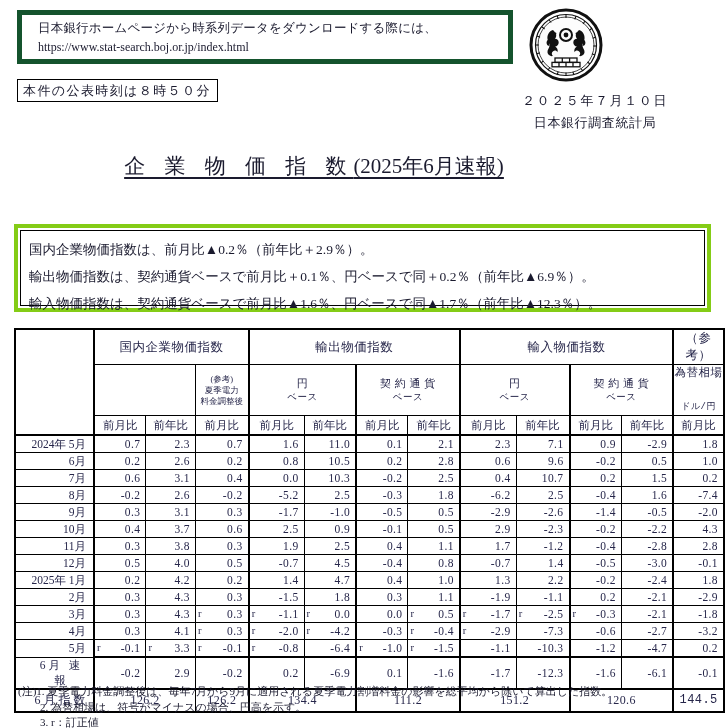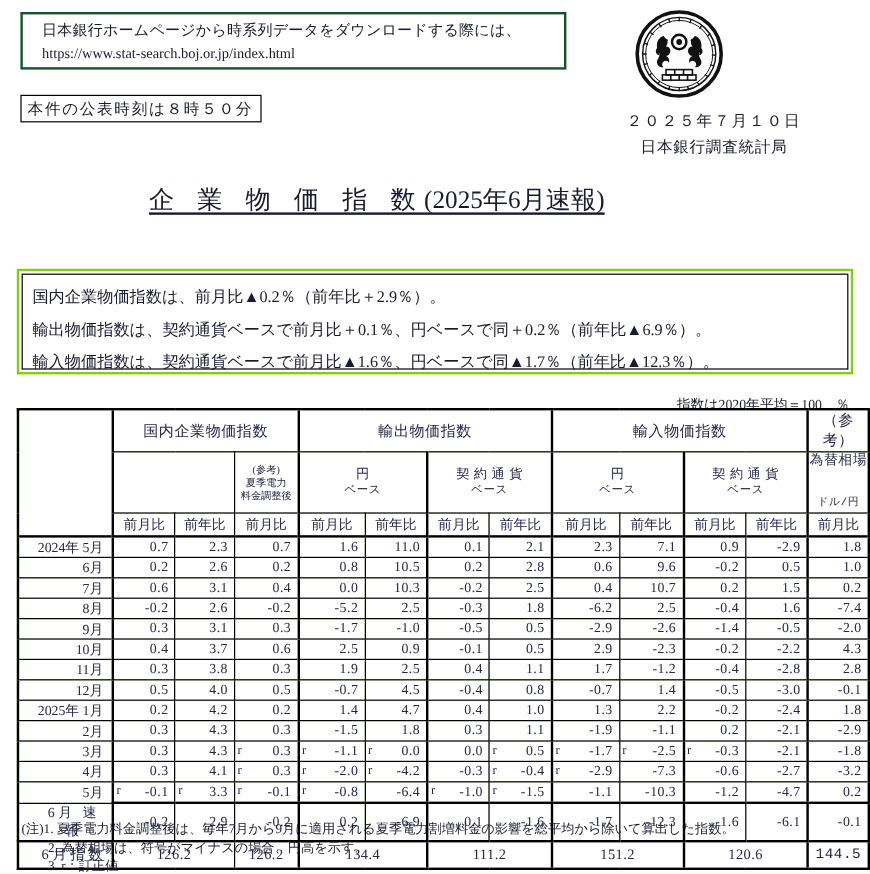--- a/index.html
+++ b/index.html
@@ -14,22 +14,22 @@
     color: #1a1a2e;
     position: relative;
     overflow: hidden;
   }
 
   
   #notice-box {
     position: absolute;
     left: 17px;
     top: 10px;
-    width: 455px;
-    border: 2px solid #14532d;
+    width: 496px;
+    border: 5px solid #14532d;
     box-sizing: border-box;
     padding: 4px 2px 3px 2px;
   }
   #notice-box .ln1, #notice-box .ln2 {
     font-size: 12.5px;
     line-height: 19px;
     letter-spacing: 0.2px;
     white-space: nowrap;
   }
   #notice-box .ln1 { padding-left: 14px; }
@@ -101,21 +101,21 @@
   #doc-title .sp { letter-spacing: 7px; }
 
   
   #summary-box {
     position: absolute;
     left: 14px;
     top: 224px;
     width: 697px;
     height: 88px;
     box-sizing: border-box;
-    border: 2px solid #84cc16;
+    border: 4px solid #84cc16;
     padding: 2px;
   }
   #summary-inner {
     width: 100%;
     height: 100%;
     box-sizing: border-box;
     border: 1px solid #000;
     padding: 8px 0 0 8px;
   }
   #summary-inner p {
@@ -131,25 +131,25 @@
     right: 17px;
     top: 330px;
     font-size: 11.5px;
     white-space: nowrap;
   }
 
   
   #price-table {
     position: absolute;
     left: 14px;
-    top: 340px;
+    top: 328px;
     border-collapse: collapse;
     table-layout: fixed;
     font-size: 11.5px;
-    background: #84cc16;
+    background: #5eead4;
   }
   #price-table td, #price-table th {
     border: 1px solid #000;
     padding: 0;
     font-weight: normal;
     color: #26264a;
     background: #fff;
   }
   #price-table .hcell {
     text-align: center;

